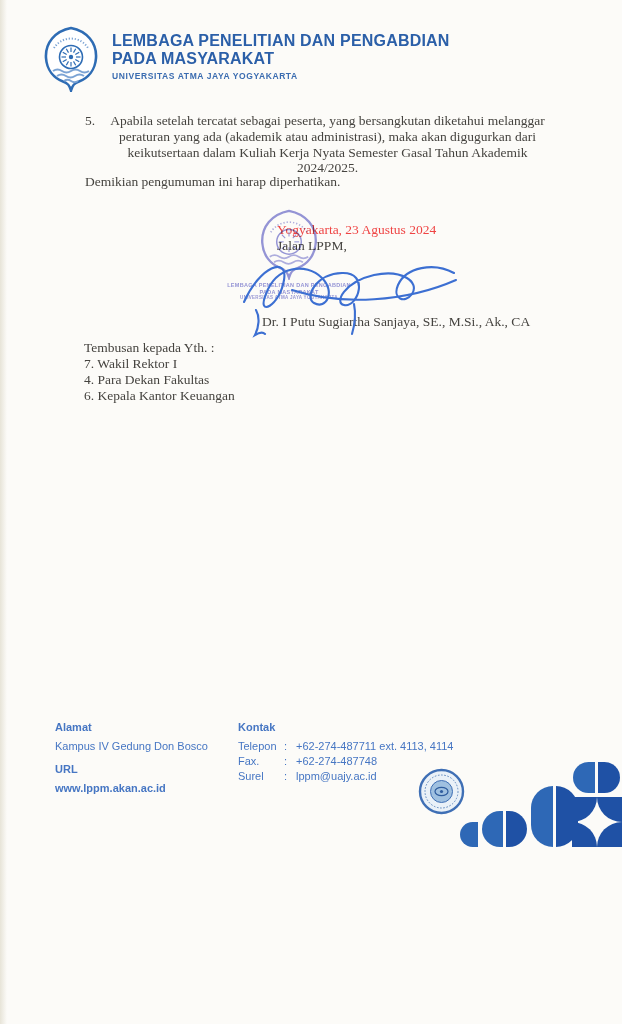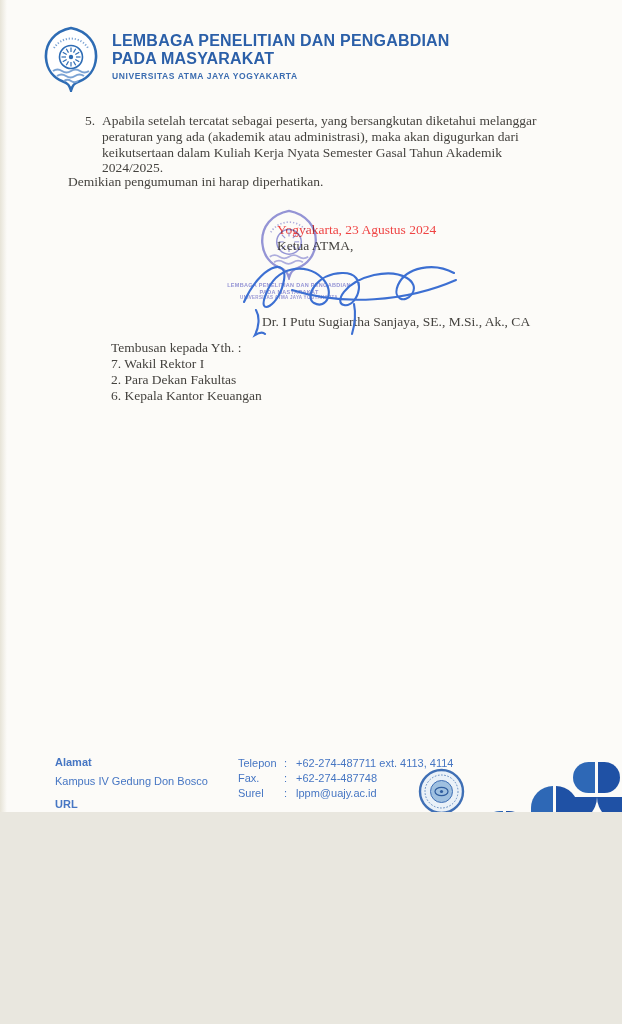--- a/index.html
+++ b/index.html
@@ -1,51 +1,51 @@
 <!DOCTYPE html>
 <html><head>
 <meta charset="utf-8">
 <style>
   html,body{margin:0;padding:0;}
   body{background:#e9e7df;}
   .page{
-    position:relative; width:622px; height:812px; margin:0 auto;
+    position:relative; width:622px; height:1024px; margin:0 auto;
     background:#fcfbf8; overflow:hidden;
     font-family:"Liberation Serif", serif; color:#44423e;
   }
   .scan-edge-left{position:absolute;left:0;top:0;width:7px;height:100%;
     background:linear-gradient(to right,#e7e4d8,rgba(252,251,248,0));}
   
   .letterhead{position:absolute;left:42px;top:26px;display:flex;align-items:flex-start;}
   .logo-box{width:58px;height:66px;flex:0 0 auto;}
   .head-text{margin-left:12px;padding-top:6px;font-family:"Liberation Sans",sans-serif;color:#2b5fa8;}
   .head-line{font-size:16px;font-weight:bold;letter-spacing:.2px;line-height:18px;white-space:nowrap;}
   .head-sub{font-size:8.5px;font-weight:bold;letter-spacing:.6px;margin-top:3px;color:#3b6cb0;white-space:nowrap;}
   
   .item5{position:absolute;left:85px;top:113px;width:468px;display:flex;
     font-size:13.5px;line-height:15.8px;color:#45433f;}
   .item-num{flex:0 0 17px;}
-  .item-text{flex:1;}
-  .closing{position:absolute;left:68px;top:174px;font-size:13.5px;color:#45433f;}
+  .item-text{flex:1;text-align:center;}
+  .closing{position:absolute;left:85px;top:174px;font-size:13.5px;color:#45433f;}
   
   .sig-date{position:absolute;left:277px;top:222px;font-size:13.5px;color:#ef4444;z-index:3;}
   .sig-title{position:absolute;left:277px;top:238px;font-size:13.5px;color:#45433f;z-index:3;}
   .stamp{position:absolute;left:210px;top:208px;width:158px;z-index:4;opacity:.8;
     mix-blend-mode:multiply;pointer-events:none;text-align:center;}
   .stamp svg{display:block;margin:0 auto;}
   .stamp-lines{margin-top:2px;font-family:"Liberation Sans",sans-serif;color:#7c7cd2;font-weight:bold;}
   .stamp-l1{font-size:5.5px;letter-spacing:.3px;line-height:6.5px;}
   .stamp-l2{font-size:5.5px;letter-spacing:.3px;line-height:6.5px;}
   .stamp-l3{font-size:4.5px;letter-spacing:.3px;line-height:6px;}
   .sig-scrawl{position:absolute;left:236px;top:240px;z-index:5;pointer-events:none;}
   .sig-name{position:absolute;left:262px;top:314px;font-size:13.5px;color:#45433f;z-index:3;white-space:nowrap;}
   
-  .cc{position:absolute;left:84px;top:340px;font-size:13.5px;line-height:16px;color:#45433f;margin-left:27px;}
-  
-  .footer{position:absolute;left:0;top:749px;width:622px;height:120px;
+  .cc{position:absolute;left:84px;top:340px;font-size:13.5px;line-height:16px;color:#45433f;}
+  
+  .footer{position:absolute;left:0;top:714px;width:622px;height:120px;
     font-family:"Liberation Sans",sans-serif;color:#4676c3;font-size:11px;}
   .f-col-a{position:absolute;left:55px;top:7px;}
   .f-col-b{position:absolute;left:238px;top:7px;}
   .f-label{font-weight:bold;font-size:11px;margin-bottom:6px;}
   .f-line{line-height:14.5px;}
   .f-gap{height:9px;}
   .f-url{font-weight:bold;}
   .contact-row{display:flex;line-height:15px;}
   .contact-label{width:46px;}
   .contact-sep{width:12px;text-align:left;}
@@ -107,21 +107,21 @@
     </div>
   </div>
 
   <div class="item5">
     <div class="item-num">5.</div>
     <div class="item-text">Apabila setelah tercatat sebagai peserta, yang bersangkutan diketahui melanggar peraturan yang ada (akademik atau administrasi), maka akan digugurkan dari keikutsertaan dalam Kuliah Kerja Nyata  Semester Gasal Tahun Akademik 2024/2025.</div>
   </div>
   <div class="closing">Demikian pengumuman ini harap diperhatikan.</div>
 
   <div class="sig-date">Yogyakarta,  23 Agustus 2024</div>
-  <div class="sig-title">Ketua ATMA,</div>
+  <div class="sig-title">Jalan LPPM,</div>
 
   <div class="stamp">
     <svg width="62" height="72" viewBox="0 0 58 66">
       <path d="M29,2 C13,5 3,17 4,32 C4.8,44 12,52 21,55.5 C25.5,57 27.5,59 29,64.5 C30.5,59 32.5,57 37,55.5 C46,52 53.2,44 54,32 C55,17 45,5 29,2 Z" fill="none" stroke="#7c7cd2" stroke-width="2.2"></path>
       <path d="M12,22 A20,20 0 0 1 46,22" fill="none" stroke="#9c9cdd" stroke-width="1.6" stroke-dasharray="1.2,1.8"></path>
       <circle cx="29" cy="31" r="11.5" fill="none" stroke="#7c7cd2" stroke-width="1.4"></circle>
       <g stroke="#7c7cd2" stroke-width="1">
         <line x1="29" y1="21.5" x2="29" y2="26" transform="rotate(0 29 31)"></line>
         <line x1="29" y1="21.5" x2="29" y2="26" transform="rotate(45 29 31)"></line>
         <line x1="29" y1="21.5" x2="29" y2="26" transform="rotate(90 29 31)"></line>
@@ -150,33 +150,34 @@
         <path d="M118,64 c2,10 1,20 -2,30"></path>
       </g>
     </svg>
   </div>
 
   <div class="sig-name">Dr. I Putu Sugiartha Sanjaya, SE., M.Si., Ak., CA</div>
 
   <div class="cc">
     <div>Tembusan kepada Yth. :</div>
     <div>7. Wakil Rektor I</div>
-    <div>2. Para Dekan Fakultas</div>
+    <div>4. Para Dekan Fakultas</div>
     <div>6. Kepala Kantor Keuangan</div>
   </div>
 
   <div class="footer">
     <div class="f-col-a">
       <div class="f-label">Alamat</div>
       <div class="f-line">Kampus IV Gedung Don Bosco</div>
       <div class="f-gap"></div>
       <div class="f-label">URL</div>
       <div class="f-line f-url">www.lppm.akan.ac.id</div>
     </div>
     <div class="f-col-b">
+      <div class="f-label">Kontak</div>
       <div class="contact-row">
         <div class="contact-label">Telepon</div>
         <div class="contact-sep">:</div>
         <div>+62-274-487711 ext. 4113, 4114</div>
       </div>
       <div class="contact-row">
         <div class="contact-label">Fax.</div>
         <div class="contact-sep">:</div>
         <div>+62-274-487748</div>
       </div>

